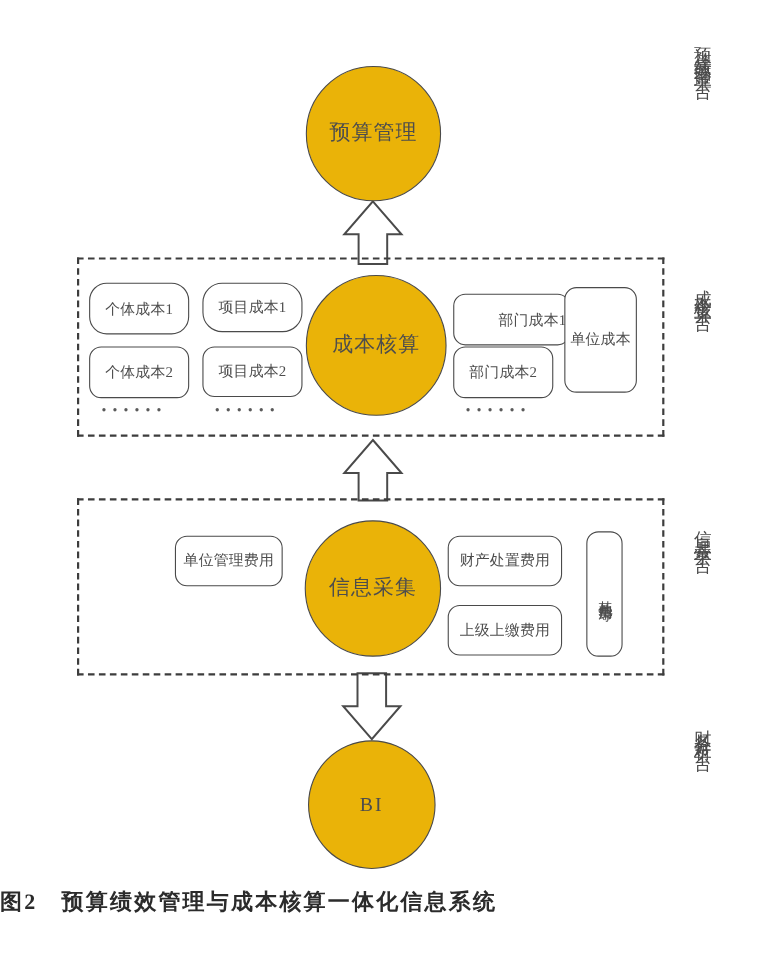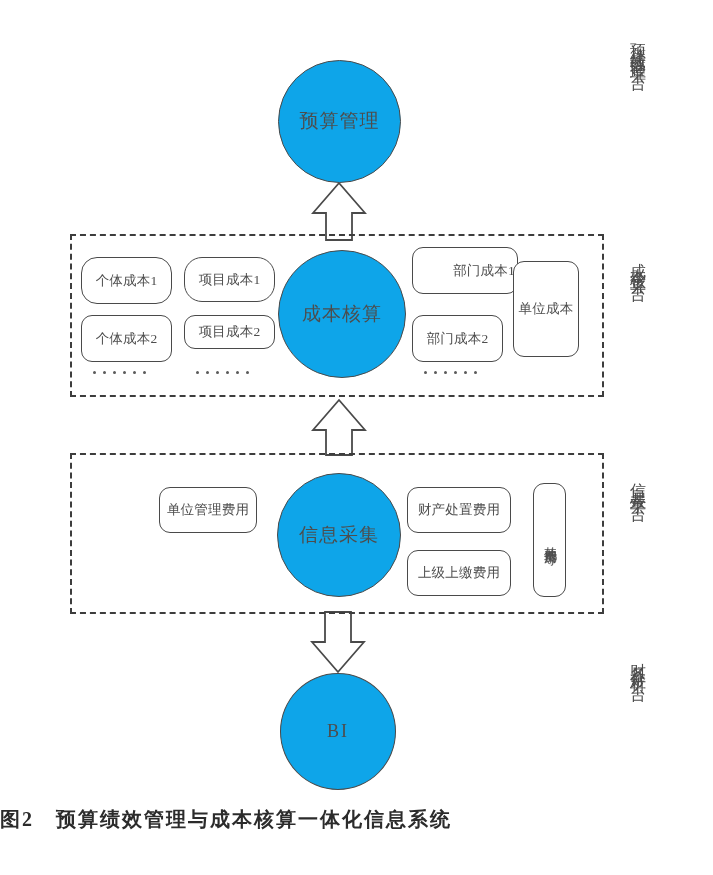--- a/index.html
+++ b/index.html
@@ -30,21 +30,21 @@
     top: 0;
     width: 713px;
     height: 875px;
   }
 
   
   .circle-node {
     position: absolute;
     border: 1.6px solid #4a4a4a;
     border-radius: 50%;
-    background: #0ea5e9;
+    background: #eab308;
     display: flex;
     align-items: center;
     justify-content: center;
     box-sizing: border-box;
     text-align: center;
     letter-spacing: 1px;
   }
   .circle-label {
     font-size: 19px;
     color: #4d4d4d;
@@ -94,22 +94,22 @@
     writing-mode: vertical-rl;
     text-orientation: upright;
     letter-spacing: 1.5px;
     font-size: 13px;
   }
 
   
   #item-individual-cost-1 { left: 81px;  top: 257px; width: 91px; height: 47px; border-radius: 16px; }
   #item-individual-cost-2 { left: 81px;  top: 315px; width: 91px; height: 47px; }
   #item-project-cost-1    { left: 184px; top: 257px; width: 91px; height: 45px; border-radius: 18px; }
-  #item-project-cost-2    { left: 184px; top: 315px; width: 91px; height: 34px; }
-  #item-dept-cost-1       { left: 412px; top: 247px; width: 106px; height: 47px; padding-left: 38px; }
+  #item-project-cost-2    { left: 184px; top: 315px; width: 91px; height: 46px; }
+  #item-dept-cost-1       { left: 412px; top: 267px; width: 106px; height: 47px; padding-left: 38px; }
   #item-dept-cost-2       { left: 412px; top: 315px; width: 91px; height: 47px; }
   #item-unit-cost         { left: 513px; top: 261px; width: 66px; height: 96px; }
 
   
   #item-unit-admin-fee    { left: 159px; top: 487px; width: 98px; height: 46px; }
   #item-business-fee      { left: 159px; top: 550px; width: 98px; height: 46px; }
   #item-asset-disposal-fee{ left: 407px; top: 487px; width: 104px; height: 46px; }
   #item-upper-remit-fee   { left: 407px; top: 550px; width: 104px; height: 46px; }
   #item-other-fee         { left: 533px; top: 483px; width: 33px; height: 114px; }
 

